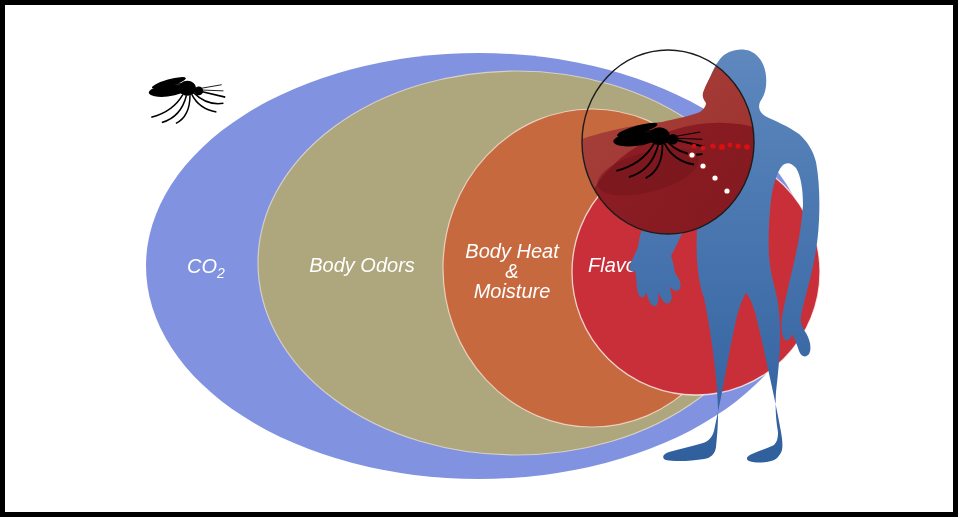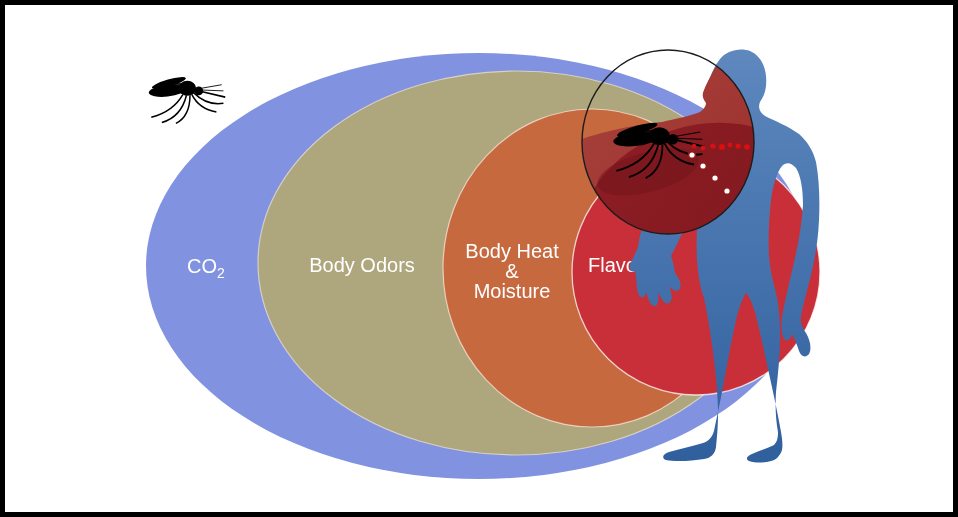--- a/index.html
+++ b/index.html
@@ -1,16 +1,16 @@
 <!DOCTYPE html>
 <html><head>
 <meta charset="utf-8">
 <style>
   html,body{margin:0;padding:0;background:#ffffff;}
-  .stage{width:878px;height:517px;position:relative;font-family:"Liberation Sans",sans-serif;}
+  .stage{width:878px;height:517px;position:relative;font-family:"Liberation Sans",sans-serif;font-style:italic;}
   svg{display:block;}
   .lbl{font-family:"Liberation Sans",sans-serif;font-size:20px;fill:#ffffff;}
   .lbl .sub{font-size:14px;}
 </style>
 </head>
 <body>
 
 <div class="stage">
 <svg width="958" height="517" viewBox="0 0 958 517" xmlns="http://www.w3.org/2000/svg">
   <defs>

